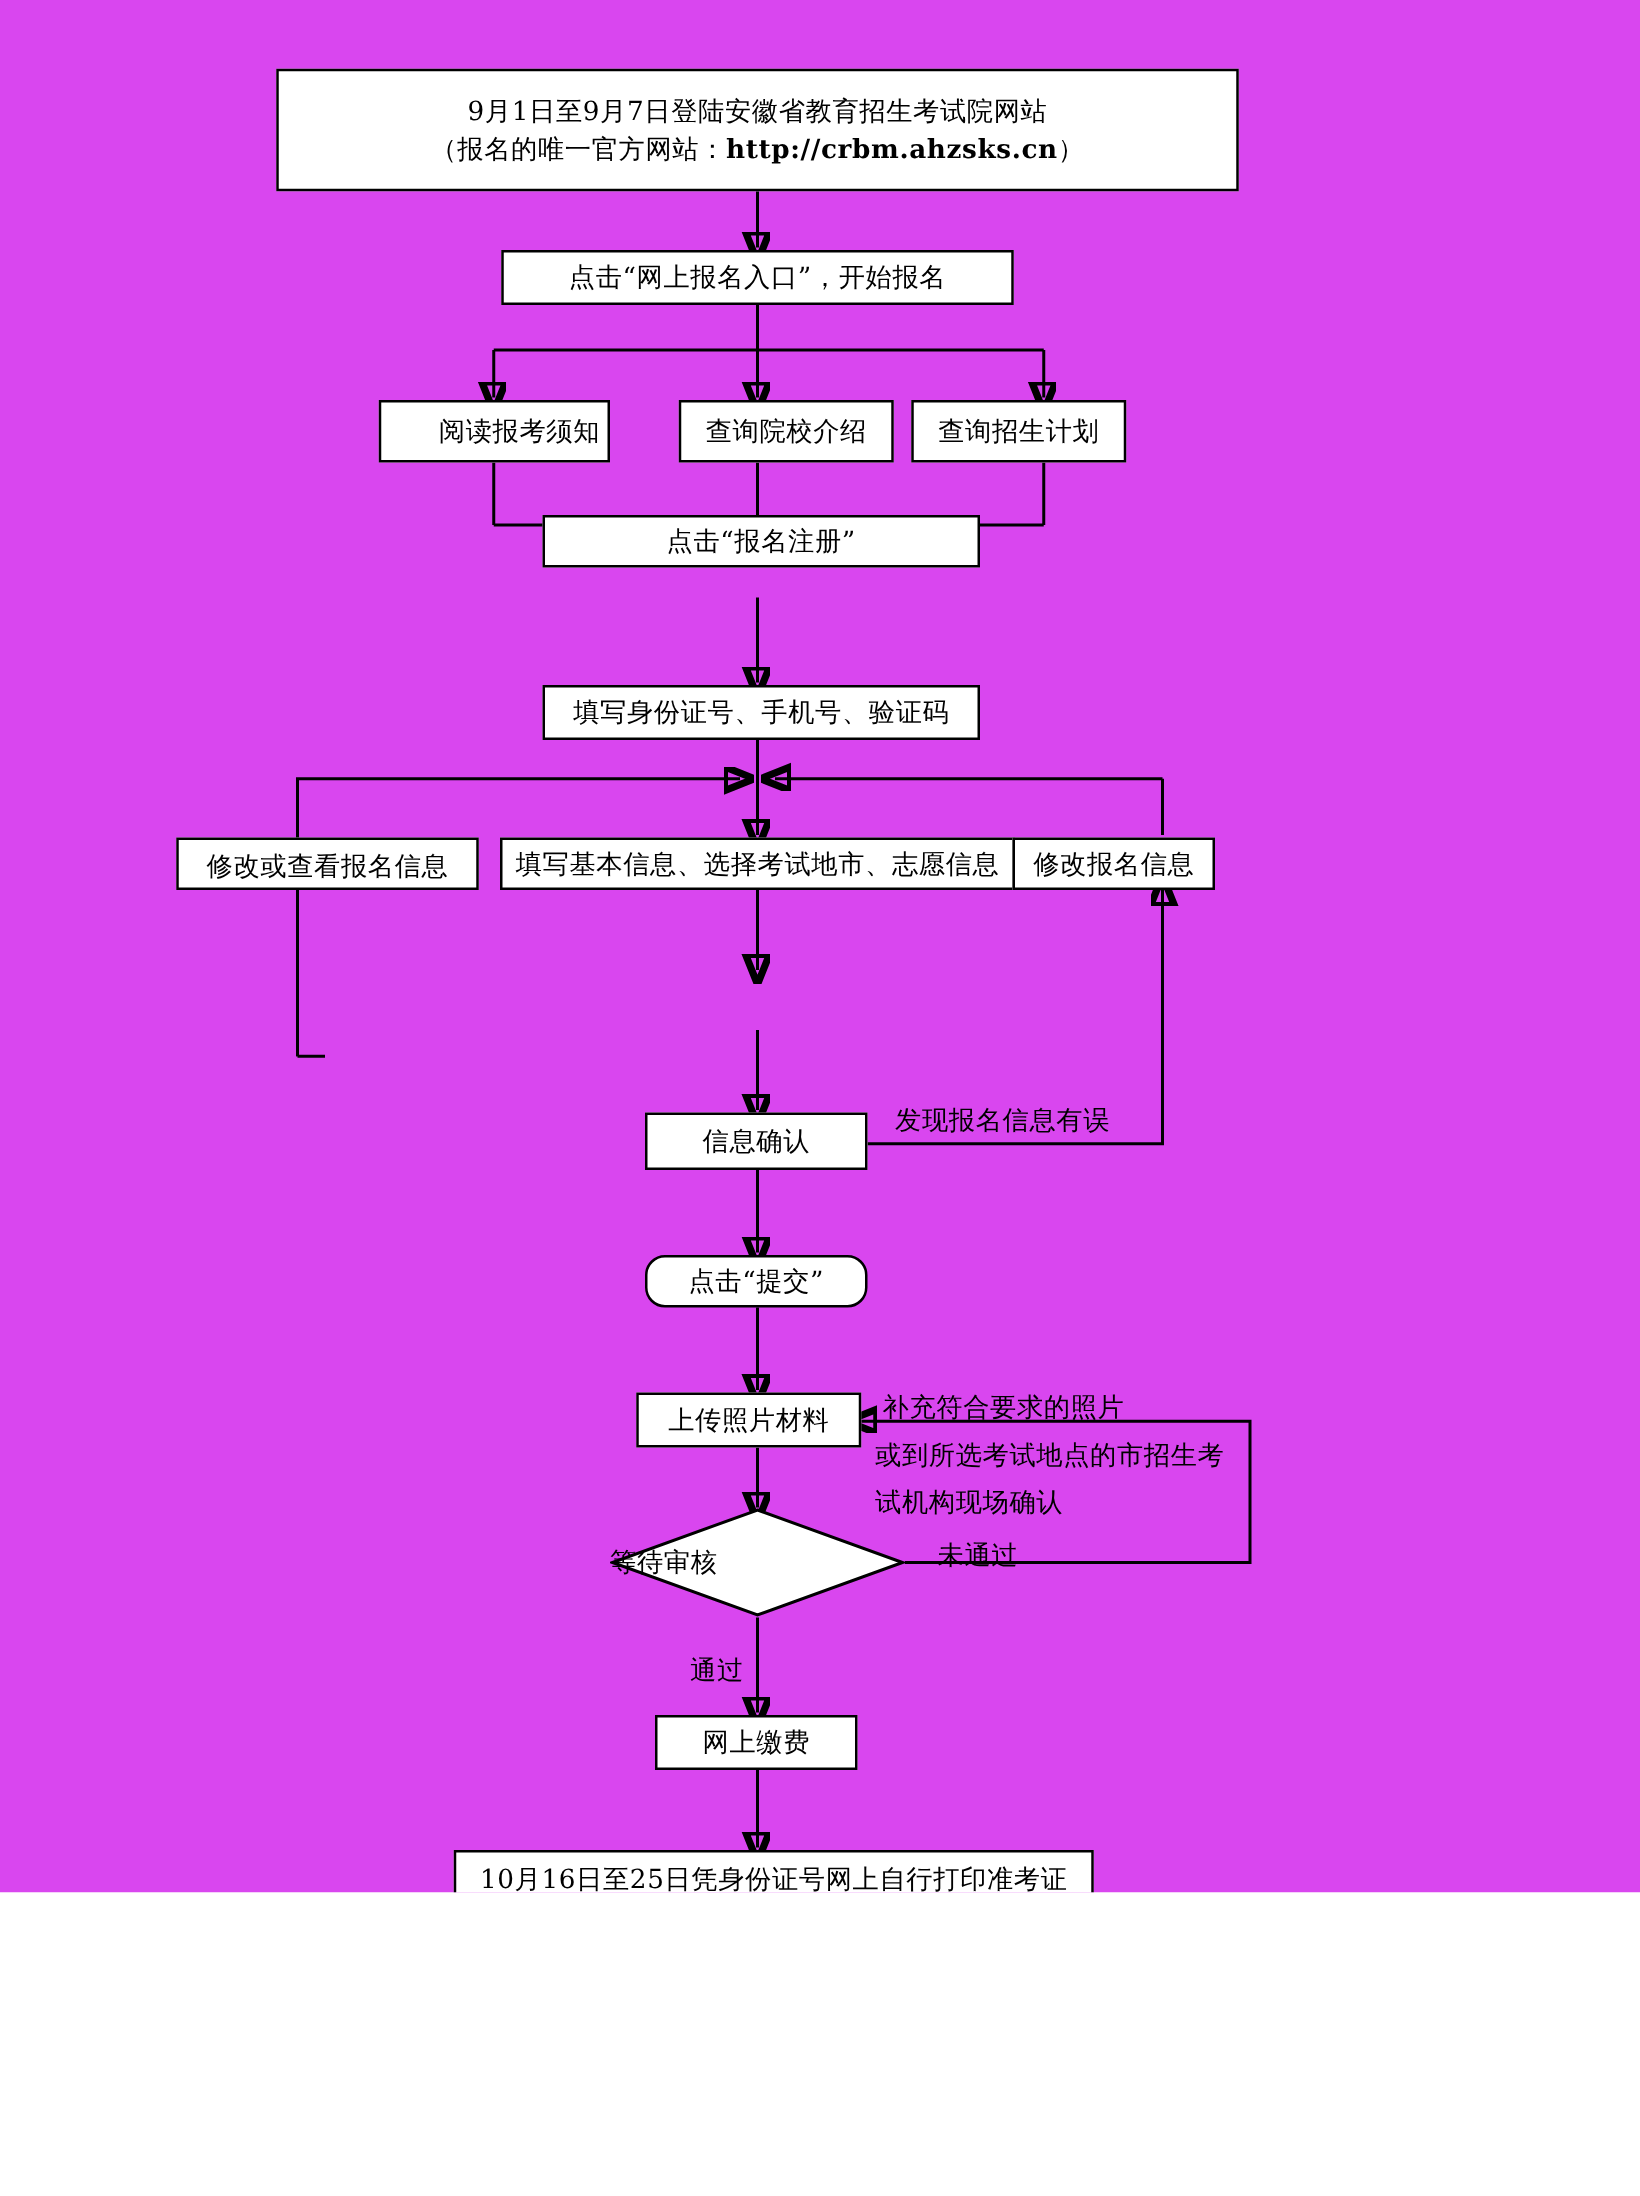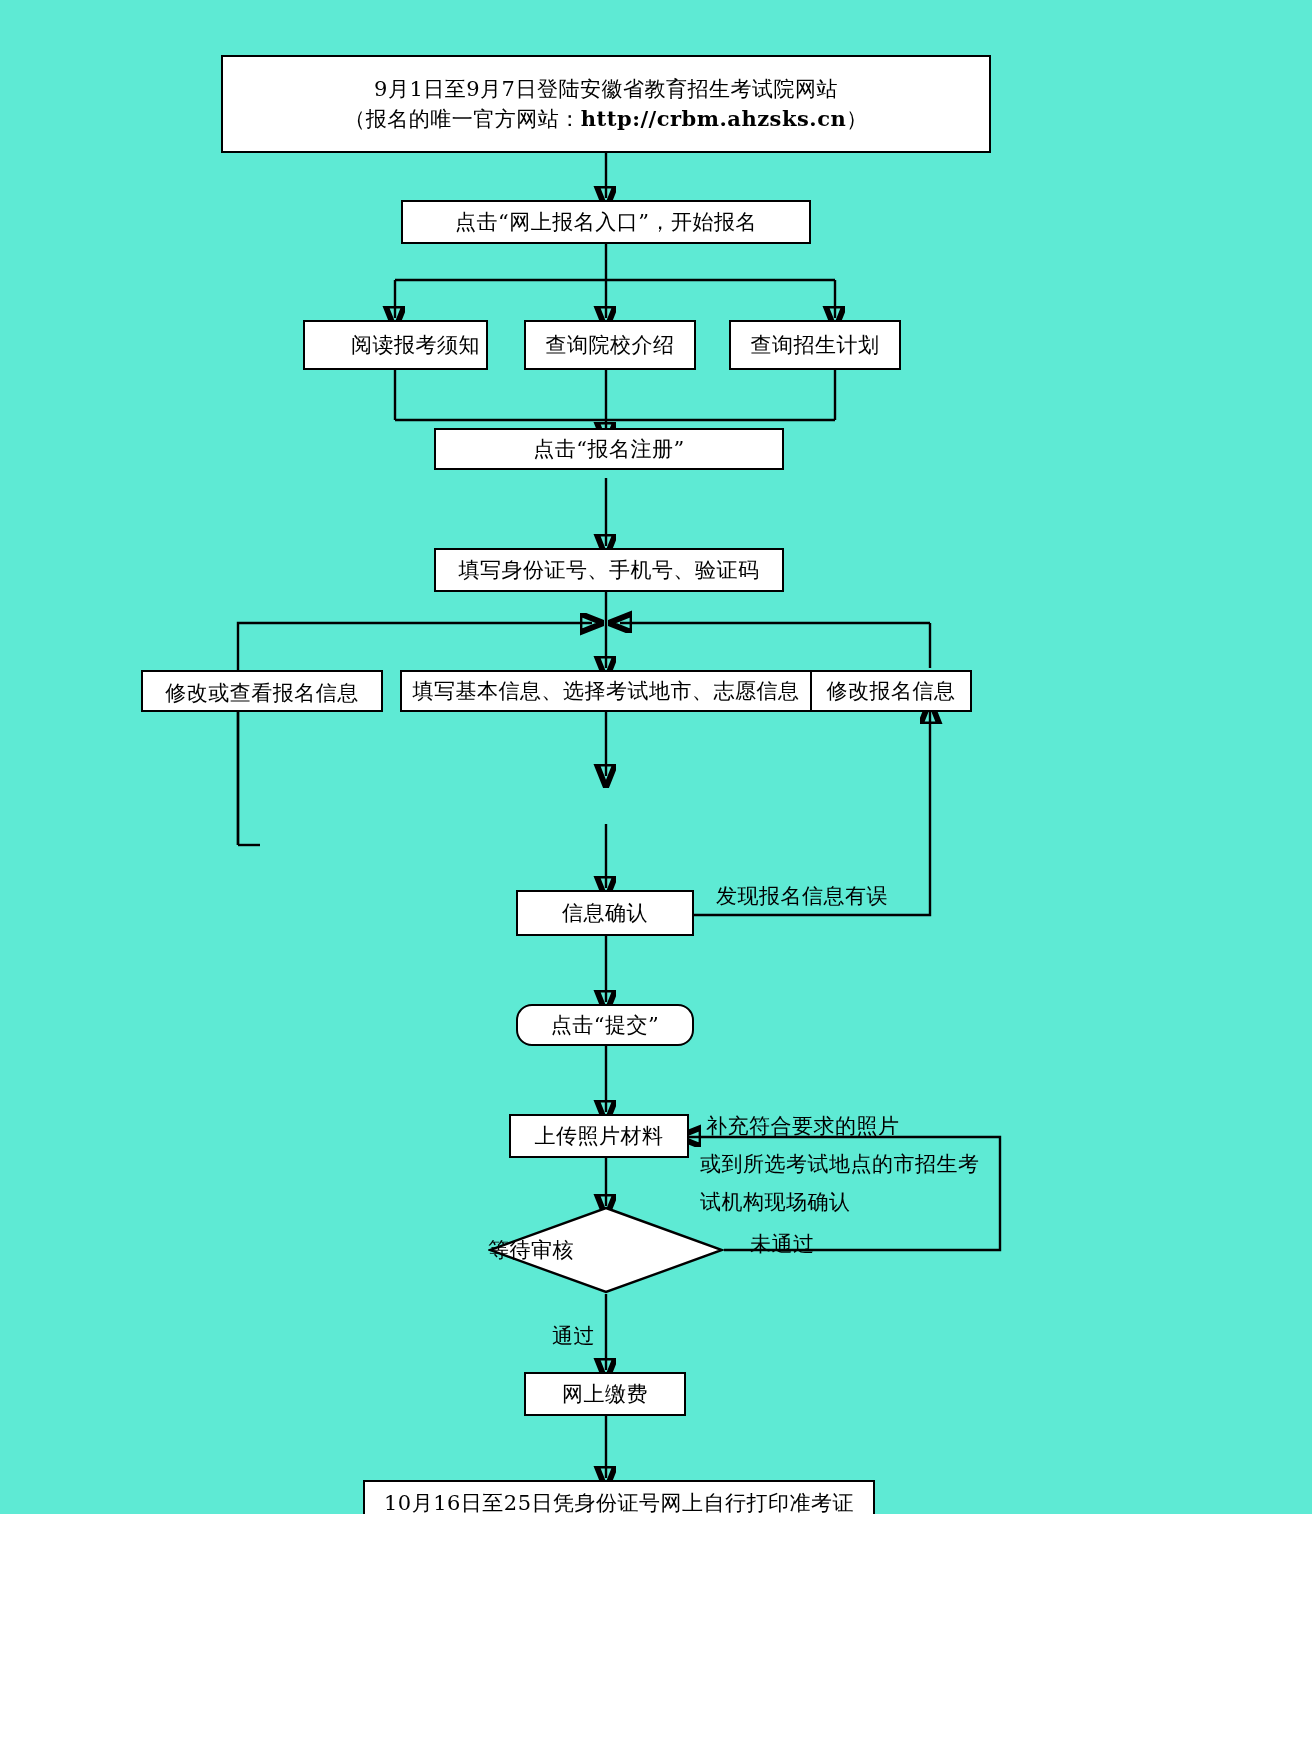--- a/index.html
+++ b/index.html
@@ -5,21 +5,21 @@
 <style>
   html,body{margin:0;padding:0;background:#ffffff;}
   body{
     font-family:"DejaVu Sans","Liberation Sans",sans-serif;
     color:#000;
   }
   #canvas{
     position:relative;
     width:1312px;
     height:1514px;
-    background:#5eead4;
+    background:#d946ef;
     overflow:hidden;
   }
   
   .node{
     position:absolute;
     box-sizing:border-box;
     border:2px solid #000;
     background:#fff;
     display:flex;
     align-items:center;
@@ -133,29 +133,29 @@
   </div>
 
   <div class="node" style="left:401px;top:200px;width:410px;height:44px;">
     <span>点击“网上报名入口”，开始报名</span>
   </div>
 
   <div class="node" style="left:303px;top:320px;width:185px;height:50px;padding-left:48px;">
     <span>阅读报考须知</span>
   </div>
 
-  <div class="node" style="left:524px;top:320px;width:172px;height:50px;">
+  <div class="node" style="left:543px;top:320px;width:172px;height:50px;">
     <span>查询院校介绍</span>
   </div>
 
   <div class="node" style="left:729px;top:320px;width:172px;height:50px;">
     <span>查询招生计划</span>
   </div>
 
-  <div class="node" style="left:434px;top:428px;width:350px;height:42px;">
+  <div class="node" style="left:434px;top:412px;width:350px;height:42px;">
     <span>点击“报名注册”</span>
   </div>
 
   <div class="node" style="left:434px;top:548px;width:350px;height:44px;">
     <span>填写身份证号、手机号、验证码</span>
   </div>
 
   <div class="node" style="left:141px;top:670px;width:242px;height:42px;align-items:flex-end;">
     <span>修改或查看报名信息</span>
   </div>

